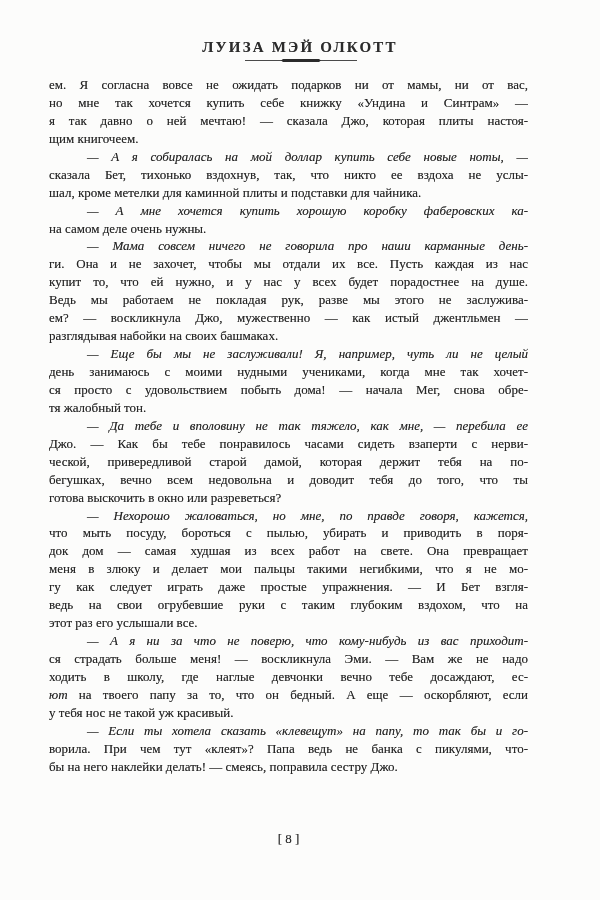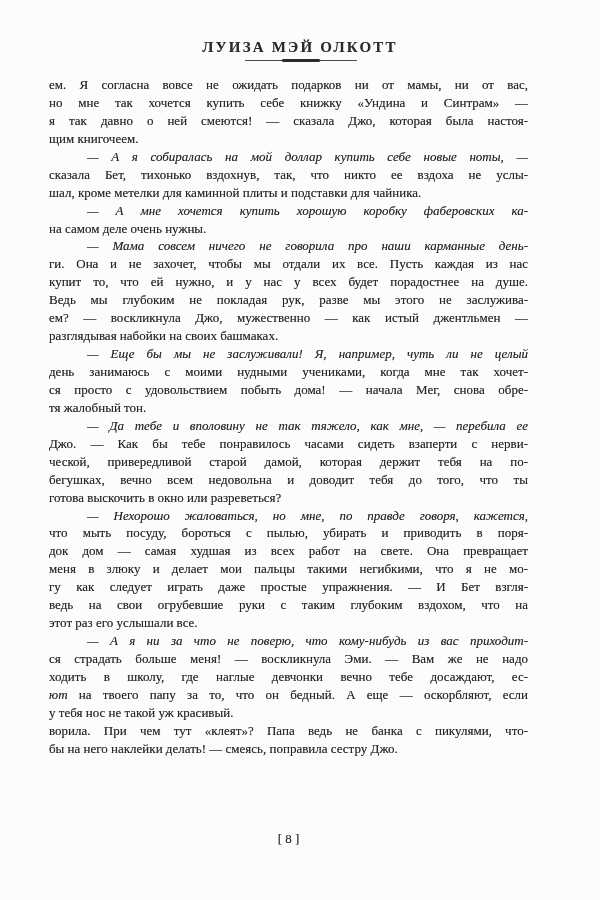--- a/index.html
+++ b/index.html
@@ -104,37 +104,37 @@
 
   <div class="ornament">
     <div class="thin-rule"></div>
     <div class="thick-bar"></div>
   </div>
 
   <div class="text-block">
       <div class="para">
         <div class="ln"><span>ем. Я согласна вовсе не ожидать подарков ни от мамы, ни от вас,</span></div>
         <div class="ln"><span>но мне так хочется купить себе книжку «Ундина и Синтрам» —</span></div>
-        <div class="ln"><span>я так давно о ней смеются! — сказала Джо, которая была настоя-</span></div>
+        <div class="ln"><span>я так давно о ней мечтаю! — сказала Джо, которая плиты настоя-</span></div>
         <div class="ln last"><span>щим книгочеем.</span></div>
       </div>
       <div class="para">
         <div class="ln first"><span>— А я собиралась на мой доллар купить себе новые ноты, —</span></div>
         <div class="ln"><span>сказала Бет, тихонько вздохнув, так, что никто ее вздоха не услы-</span></div>
         <div class="ln last"><span>шал, кроме метелки для каминной плиты и подставки для чайника.</span></div>
       </div>
       <div class="para">
         <div class="ln first"><span>— А мне хочется купить хорошую коробку фаберовских ка-</span></div>
         <div class="ln last"><span>на самом деле очень нужны.</span></div>
       </div>
       <div class="para">
         <div class="ln first"><span>— Мама совсем ничего не говорила про наши карманные день-</span></div>
         <div class="ln"><span>ги. Она и не захочет, чтобы мы отдали их все. Пусть каждая из нас</span></div>
         <div class="ln"><span>купит то, что ей нужно, и у нас у всех будет порадостнее на душе.</span></div>
-        <div class="ln"><span>Ведь мы глубоким не покладая рук, разве мы этого не заслужива-</span></div>
+        <div class="ln"><span>Ведь мы работаем не покладая рук, разве мы этого не заслужива-</span></div>
         <div class="ln"><span>ем? — воскликнула Джо, мужественно — как истый джентльмен —</span></div>
         <div class="ln last"><span>разглядывая набойки на своих башмаках.</span></div>
       </div>
       <div class="para">
         <div class="ln first"><span>— Еще бы мы не заслуживали! Я, например, чуть ли не целый</span></div>
         <div class="ln"><span>день занимаюсь с моими нудными учениками, когда мне так хочет-</span></div>
         <div class="ln"><span>ся просто с удовольствием побыть дома! — начала Мег, снова обре-</span></div>
         <div class="ln last"><span>тя жалобный тон.</span></div>
       </div>
       <div class="para">
@@ -154,20 +154,21 @@
         <div class="ln last"><span>этот раз его услышали все.</span></div>
       </div>
       <div class="para">
         <div class="ln first"><span>— А я ни за что не поверю, что кому-нибудь из вас приходит-</span></div>
         <div class="ln"><span>ся страдать больше меня! — воскликнула Эми. — Вам же не надо</span></div>
         <div class="ln"><span>ходить в школу, где наглые девчонки вечно тебе досаждают, ес-</span></div>
         <div class="ln"><span class="it">ют</span><span> на твоего папу за то, что он бедный. А еще — оскорбляют, если</span></div>
         <div class="ln last"><span>у тебя нос не такой уж красивый.</span></div>
       </div>
       <div class="para">
+        <div class="ln first"><span>— Если ты хотела сказать «клевещут» на папу, то так бы и го-</span></div>
         <div class="ln"><span>ворила. При чем тут «клеят»? Папа ведь не банка с пикулями, что-</span></div>
         <div class="ln last"><span>бы на него наклейки делать! — смеясь, поправила сестру Джо.</span></div>
       </div>
     </div>
 
   <div class="folio">[ 8 ]</div>
 
 </div>
 
 </body></html>

